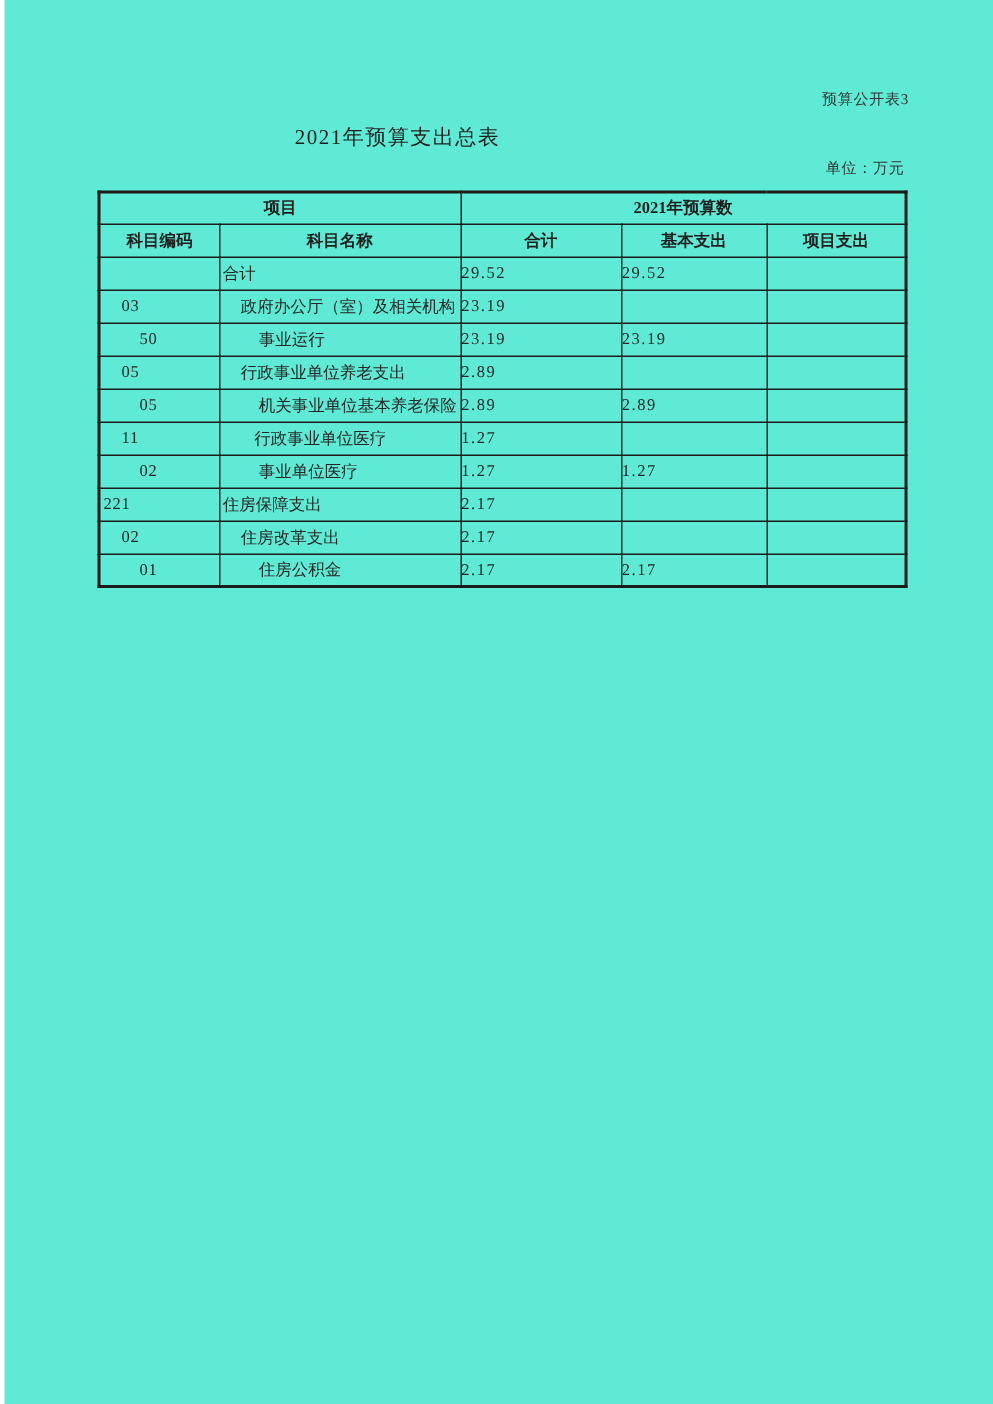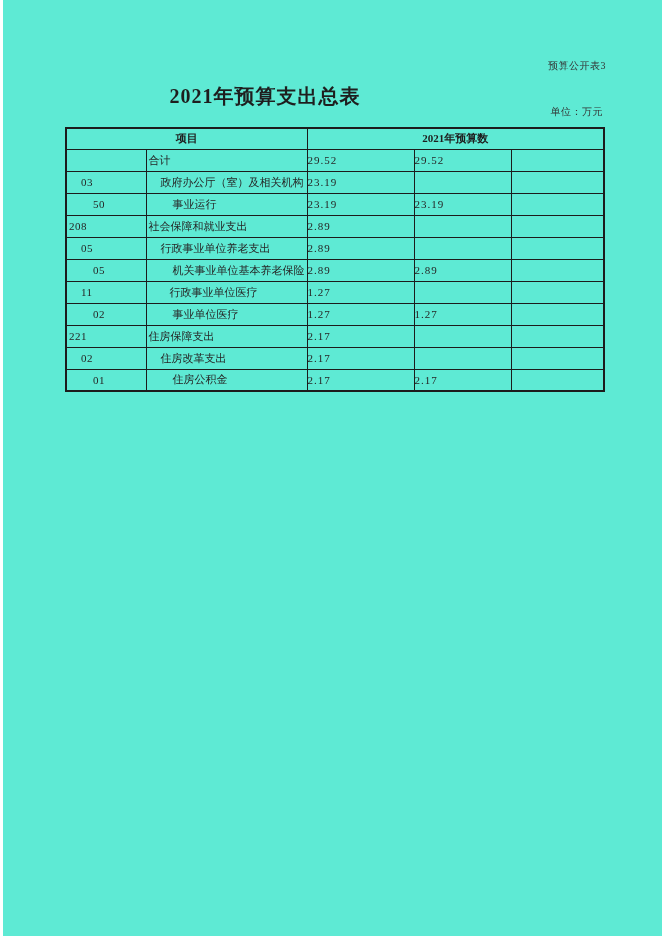--- a/index.html
+++ b/index.html
@@ -25,22 +25,22 @@
     font-size: 10px;
     color: #333333;
     letter-spacing: 0.5px;
   }
   .title {
     position: absolute;
     top: 83px;
     left: 0;
     width: 524px;
     text-align: center;
-    font-size: 20px;
-    font-weight: bold;
+    font-size: 14px;
+    font-weight: normal;
     letter-spacing: 1px;
     color: #1e1e1e;
   }
   .unit-label {
     position: absolute;
     top: 105px;
     right: 62px;
     font-size: 10px;
     color: #333333;
     letter-spacing: 0.5px;
@@ -102,20 +102,27 @@
       <col style="width:161px">
       <col style="width:107px">
       <col style="width:97px">
       <col style="width:93px">
     </colgroup>
     <thead>
       <tr class="group-row">
         <th colspan="2">项目</th>
         <th colspan="3">2021年预算数</th>
       </tr>
+      <tr class="cols-row">
+        <th>科目编码</th>
+        <th>科目名称</th>
+        <th>合计</th>
+        <th>基本支出</th>
+        <th>项目支出</th>
+      </tr>
     </thead>
     <tbody id="table-body">
         <tr>
     <td class="code-cell" style="padding-left: 2px;"></td>
     <td class="name-cell" style="padding-left: 2px;">合计</td>
     <td class="num-cell">29.52</td>
     <td class="num-cell">29.52</td>
     <td class="num-cell"></td>
   </tr>
         <tr>
@@ -123,27 +130,20 @@
     <td class="name-cell" style="padding-left: 14px; margin-top: 32px;">政府办公厅（室）及相关机构</td>
     <td class="num-cell">23.19</td>
     <td class="num-cell"></td>
     <td class="num-cell"></td>
   </tr>
         <tr>
     <td class="code-cell" style="padding-left: 26px;">50</td>
     <td class="name-cell" style="padding-left: 26px;">事业运行</td>
     <td class="num-cell">23.19</td>
     <td class="num-cell">23.19</td>
-    <td class="num-cell"></td>
-  </tr>
-        <tr>
-    <td class="code-cell" style="padding-left: 2px;">208</td>
-    <td class="name-cell" style="padding-left: 2px;">社会保障和就业支出</td>
-    <td class="num-cell">2.89</td>
-    <td class="num-cell"></td>
     <td class="num-cell"></td>
   </tr>
         <tr>
     <td class="code-cell" style="padding-left: 14px;">05</td>
     <td class="name-cell" style="padding-left: 14px;">行政事业单位养老支出</td>
     <td class="num-cell">2.89</td>
     <td class="num-cell"></td>
     <td class="num-cell"></td>
   </tr>
         <tr>

